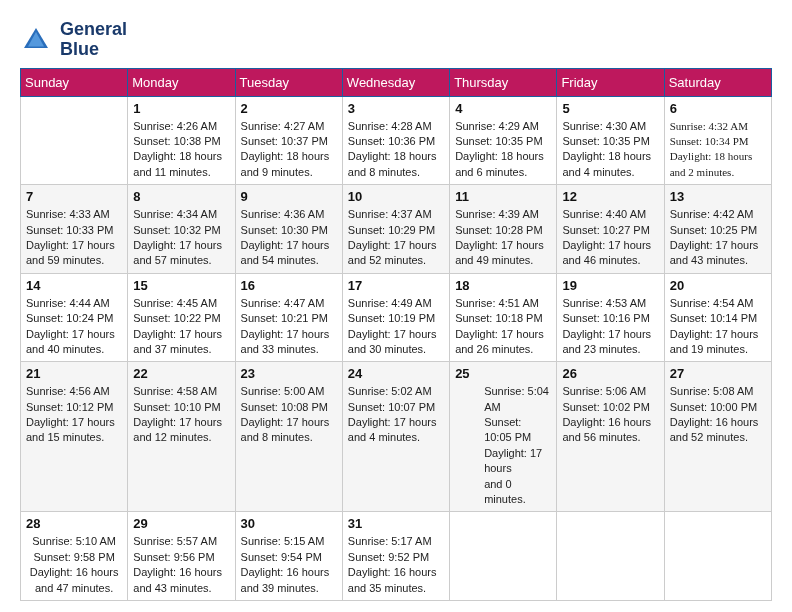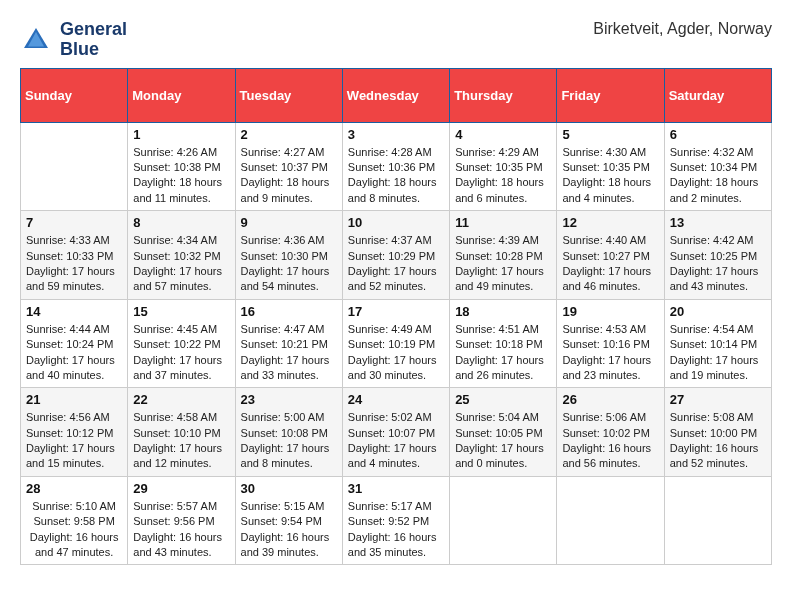--- a/index.html
+++ b/index.html
@@ -42,26 +42,26 @@
     .location {
       font-size: 16px;
       color: #333;
     }
     table {
       width: 100%;
       border-collapse: collapse;
       font-size: 11px;
     }
     thead tr th {
-      background-color: #ef4444;
+      background-color: #be185d;
       color: #fff;
-      padding: 19px 4px;
+      padding: 6px 4px;
       text-align: left;
       font-size: 13px;
-      font-weight: bold;
+      font-weight: normal;
       border: 1px solid #1a5ea0;
     }
     tbody tr td {
       border: 1px solid #ccc;
       padding: 4px 5px;
       vertical-align: top;
       width: 107px;
       min-height: 80px;
     }
     tbody tr:nth-child(odd) td {
@@ -94,21 +94,20 @@
     <svg class="logo-icon" viewBox="0 0 40 40">
       <polygon points="20,5 35,30 5,30" fill="#2a6ebb"></polygon>
       <polygon points="20,10 30,28 10,28" fill="#5599dd"></polygon>
     </svg>
     <div class="logo-text">
       <div>General</div>
       <div>Blue</div>
     </div>
   </div>
   <div class="title-block">
-    <div class="location">Birketveit, Agder, Norway</div>
   </div>
 </div>
 
 <table>
   <thead>
     <tr>
     <th>Sunday</th>
         <th>Monday</th>
         <th>Tuesday</th>
         <th>Wednesday</th>
@@ -150,21 +149,21 @@
         </td>
         <td>
           <span class="day-num">5</span>
           <div class="day-info" style="white-space: pre-line;">Sunrise: 4:30 AM
 Sunset: 10:35 PM
 Daylight: 18 hours
 and 4 minutes.</div>
         </td>
         <td>
           <span class="day-num">6</span>
-          <div class="day-info" style="white-space: pre-line;">Sunrise: 4:32 AM
+          <div class="day-info" style="white-space: pre-line; font-family: Liberation Serif, serif;">Sunrise: 4:32 AM
 Sunset: 10:34 PM
 Daylight: 18 hours
 and 2 minutes.</div>
         </td>
       </tr>
       <tr>
         <td>
           <span class="day-num">7</span>
           <div class="day-info" style="white-space: pre-line;">Sunrise: 4:33 AM
 Sunset: 10:33 PM
@@ -289,21 +288,21 @@
         </td>
         <td>
           <span class="day-num">24</span>
           <div class="day-info" style="white-space: pre-line;">Sunrise: 5:02 AM
 Sunset: 10:07 PM
 Daylight: 17 hours
 and 4 minutes.</div>
         </td>
         <td>
           <span class="day-num">25</span>
-          <div class="day-info" style="white-space: pre-line;">Sunrise: 5:04 AM
+          <div class="day-info" style="white-space: pre-line; margin-left: 29px;">Sunrise: 5:04 AM
 Sunset: 10:05 PM
 Daylight: 17 hours
 and 0 minutes.</div>
         </td>
         <td>
           <span class="day-num">26</span>
           <div class="day-info" style="white-space: pre-line;">Sunrise: 5:06 AM
 Sunset: 10:02 PM
 Daylight: 16 hours
 and 56 minutes.</div>

